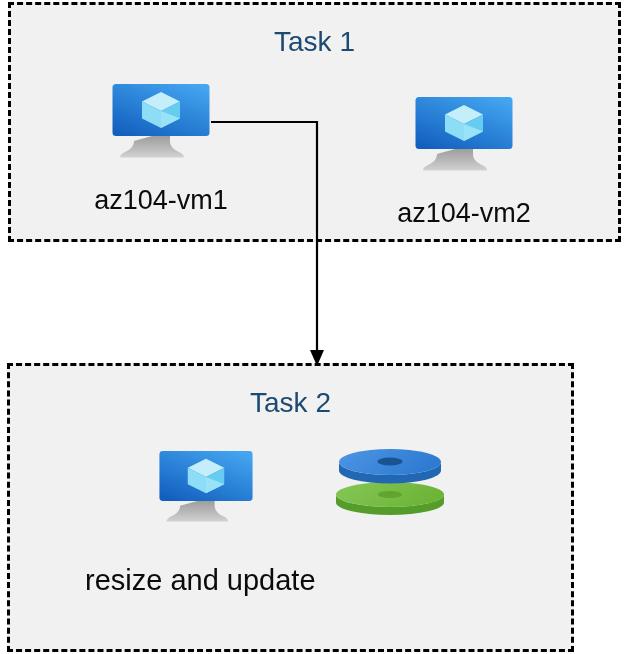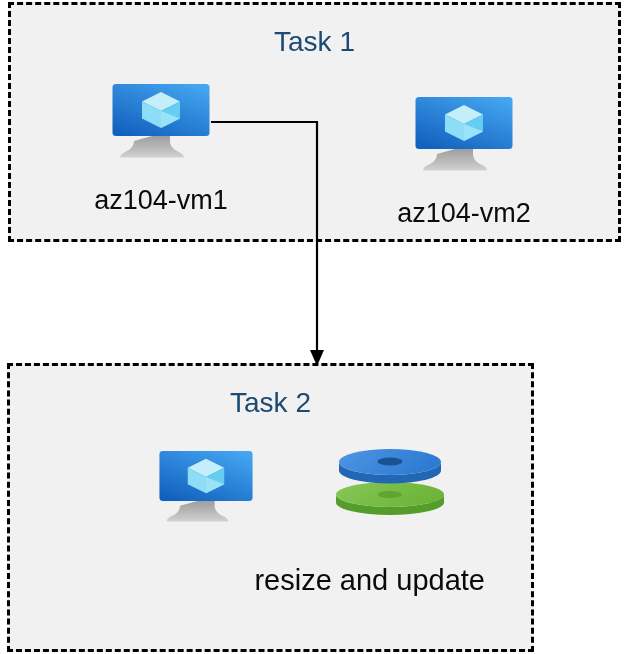--- a/index.html
+++ b/index.html
@@ -6,39 +6,39 @@
   .canvas{
     position:relative;width:628px;height:654px;background:#ffffff;
     font-family:"Liberation Sans",sans-serif;overflow:hidden;
   }
   .task-box{
     position:absolute;box-sizing:border-box;
     border:3px dashed var(--border, #000000);
     background:var(--box-bg, #F1F1F1);
   }
   .task1{left:8px;top:2px;width:613px;height:240px;}
-  .task2{left:7px;top:363px;width:527px;height:289px;}
+  .task2{left:7px;top:363px;width:567px;height:289px;}
   .task-title{
     margin-top:20px;text-align:center;
     font-size:28px;line-height:34px;
     color:var(--title, #1C4A72);
   }
   .vm-group{position:absolute;width:200px;text-align:center;}
   .vm1{left:61px;top:84px;}
   .vm2{left:364px;top:85px;margin-top:12px;}
   .vm-group svg{display:block;margin:0 auto;}
   .vm-label{
     margin-top:23px;font-size:27px;line-height:34px;color:#0b0b0b;
   }
   .overlay{position:absolute;left:0;top:0;pointer-events:none;}
   .t2-vm{position:absolute;left:158px;top:451px;}
   .t2-disks{position:absolute;left:335px;top:443px;}
   .t2-caption{
     position:absolute;left:85px;top:564px;width:400px;
-    text-align:right;font-size:29px;color:#0b0b0b;
+    text-align:left;font-size:29px;color:#0b0b0b;
   }
 </style>
 </head>
 <body>
 
 <svg width="0" height="0" style="position:absolute">
   <defs>
     <linearGradient id="gScreen" x1="0.85" y1="0" x2="0.15" y2="1">
       <stop offset="0" stop-color="#44A5F0"></stop>
       <stop offset="1" stop-color="#1260BE"></stop>

